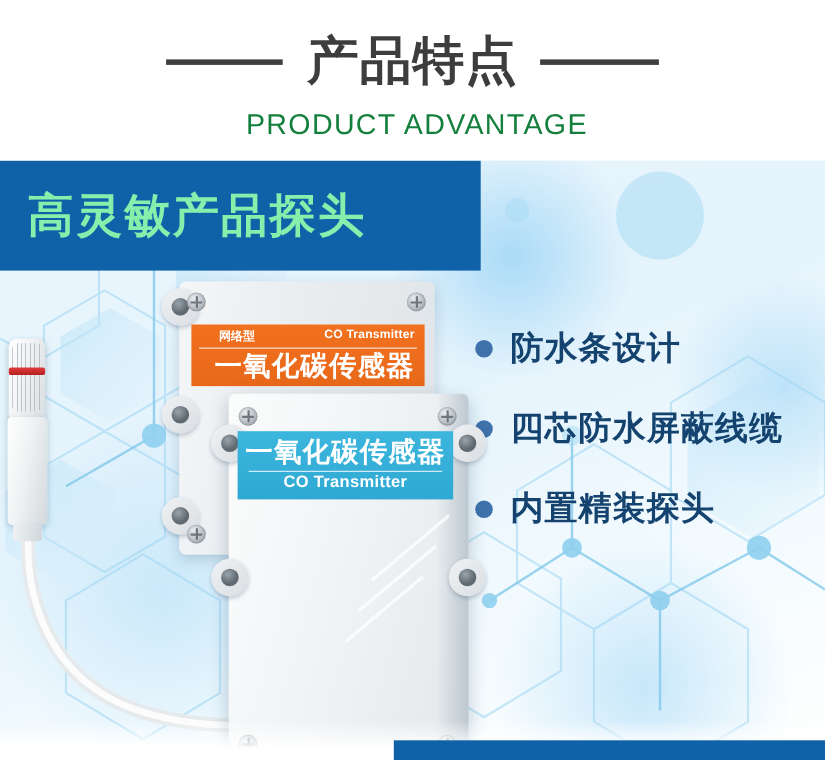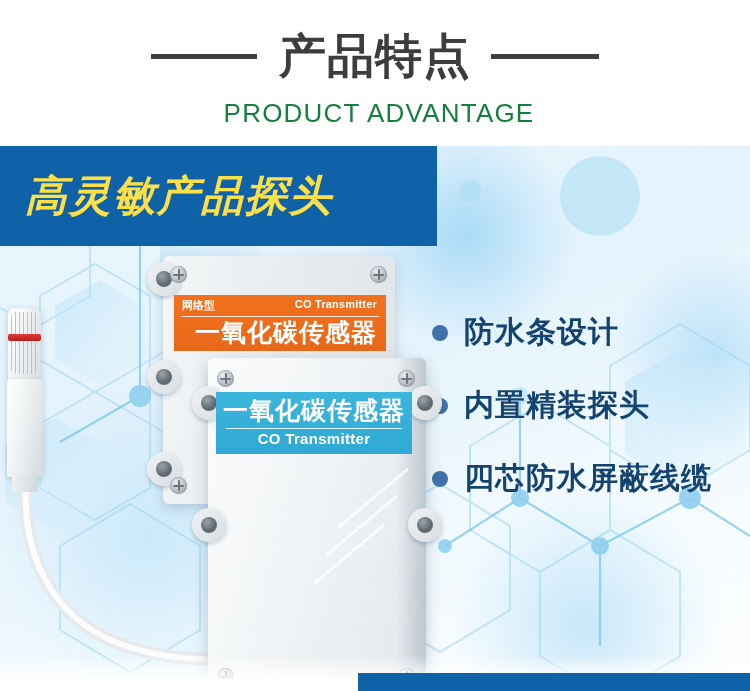--- a/index.html
+++ b/index.html
@@ -32,26 +32,26 @@
       radial-gradient(circle at 78% 88%, rgba(150,210,245,.5) 0%, rgba(150,210,245,0) 18%),
       linear-gradient(160deg,#eaf6fd 0%,#e4f3fc 40%,#f2fafe 70%,#ffffff 100%);
   }
   .hexlayer{position:absolute;inset:0;}
   .panel-bottom-fade{position:absolute;left:0;bottom:0;width:750px;height:36px;
     background:linear-gradient(to bottom,rgba(255,255,255,0) 0%,#ffffff 72%);}
 
   
   .banner{position:absolute;left:0;top:0;width:437px;height:100px;background:#0f62a8;
     display:flex;align-items:center;}
-  .banner-text{color:#fde047;font-size:42px;font-weight:bold;letter-spacing:2px;
-    margin-left:25px;white-space:nowrap;font-family:"DejaVu Sans",sans-serif;font-style:italic;}
+  .banner-text{color:#86efac;font-size:42px;font-weight:bold;letter-spacing:2px;
+    margin-left:25px;white-space:nowrap;font-family:"DejaVu Sans",sans-serif;}
 
   
   .bullets{position:absolute;left:432px;top:150px;width:318px;}
-  .bullet-row{display:flex;align-items:center;margin-bottom:32px;margin-top:16px;}
+  .bullet-row{display:flex;align-items:center;margin-bottom:32px;}
   .dot{width:16px;height:16px;border-radius:50%;background:#3f72ab;flex:0 0 16px;
     margin-right:16px;}
   .bullet-text{font-size:30px;color:#15436f;font-weight:bold;letter-spacing:1px;
     white-space:nowrap;font-family:"DejaVu Sans",sans-serif;}
 
   
   .box{position:absolute;border-radius:6px;}
   .box-back{left:163px;top:110px;width:232px;height:248px;
     background:linear-gradient(100deg,#f4f6f7 0%,#e8ecef 48%,#dfe4e8 100%);
     box-shadow:0 4px 12px rgba(40,70,100,.22);}
@@ -75,21 +75,21 @@
     background:radial-gradient(circle at 36% 30%,#e9ecee 0%,#b9c0c6 55%,#8e979e 100%);
     box-shadow:inset 0 0 2px rgba(60,70,80,.6);}
   .screw::before,.screw::after{content:"";position:absolute;background:#6d767d;border-radius:1px;}
   .screw::before{left:3px;top:7.5px;width:11px;height:2px;}
   .screw::after{left:7.5px;top:3px;width:2px;height:11px;}
 
   
   .label-orange{position:absolute;left:174px;top:149px;width:212px;height:56px;
     background:linear-gradient(180deg,#f2711e 0%,#e8681a 100%);overflow:hidden;}
   .lo-top{position:relative;height:21px;}
-  .lo-net{position:absolute;left:8px;top:3px;color:#fff;font-size:11px;font-weight:bold;
+  .lo-net{position:absolute;left:25px;top:3px;color:#fff;font-size:11px;font-weight:bold;
     font-family:"DejaVu Sans",sans-serif;}
   .lo-en{position:absolute;right:9px;top:3px;color:#fff;font-size:11px;font-weight:bold;
     letter-spacing:.2px;}
   .lo-divider{position:absolute;left:7px;top:21px;width:198px;height:1px;background:rgba(255,255,255,.85);}
   .lo-cn{position:absolute;right:9px;top:21px;color:#ffffff;font-size:25px;font-weight:bold;
     letter-spacing:1px;white-space:nowrap;font-family:"DejaVu Sans",sans-serif;}
 
   .label-cyan{position:absolute;left:216px;top:246px;width:196px;height:62px;
     background:linear-gradient(180deg,#3cb6dd 0%,#2fa9d3 100%);overflow:hidden;}
   .lc-cn{position:absolute;left:0;top:2px;width:196px;text-align:center;color:#fff;
@@ -184,25 +184,25 @@
       <span class="banner-text">高灵敏产品探头</span>
     </div>
 
     <div class="bullets">
       <div class="bullet-row">
         <span class="dot"></span>
         <span class="bullet-text">防水条设计</span>
       </div>
       <div class="bullet-row">
         <span class="dot"></span>
-        <span class="bullet-text">内置精装探头</span>
+        <span class="bullet-text">四芯防水屏蔽线缆</span>
       </div>
       <div class="bullet-row">
         <span class="dot"></span>
-        <span class="bullet-text">四芯防水屏蔽线缆</span>
+        <span class="bullet-text">内置精装探头</span>
       </div>
     </div>
 
     <svg class="probe-cable" viewBox="0 0 320 200">
       <path d="M26 6 C 22 70, 46 140, 120 168 C 175 188, 235 186, 300 176" stroke="#e6eaec" stroke-width="13" fill="none" stroke-linecap="round"></path>
       <path d="M26 6 C 22 70, 46 140, 120 168 C 175 188, 235 186, 300 176" stroke="#ffffff" stroke-width="6" fill="none" stroke-linecap="round" opacity="0.85"></path>
     </svg>
 
     <div class="box box-back">
       <div class="lug" style="left:-16px;top:6px;"></div>

